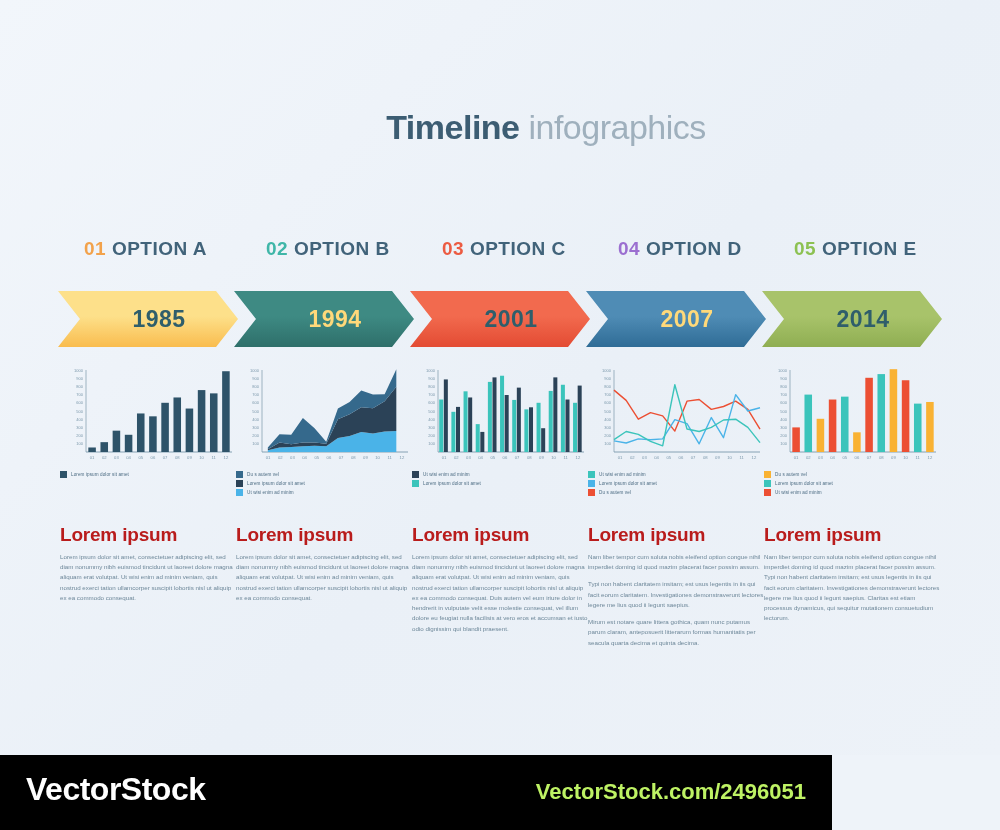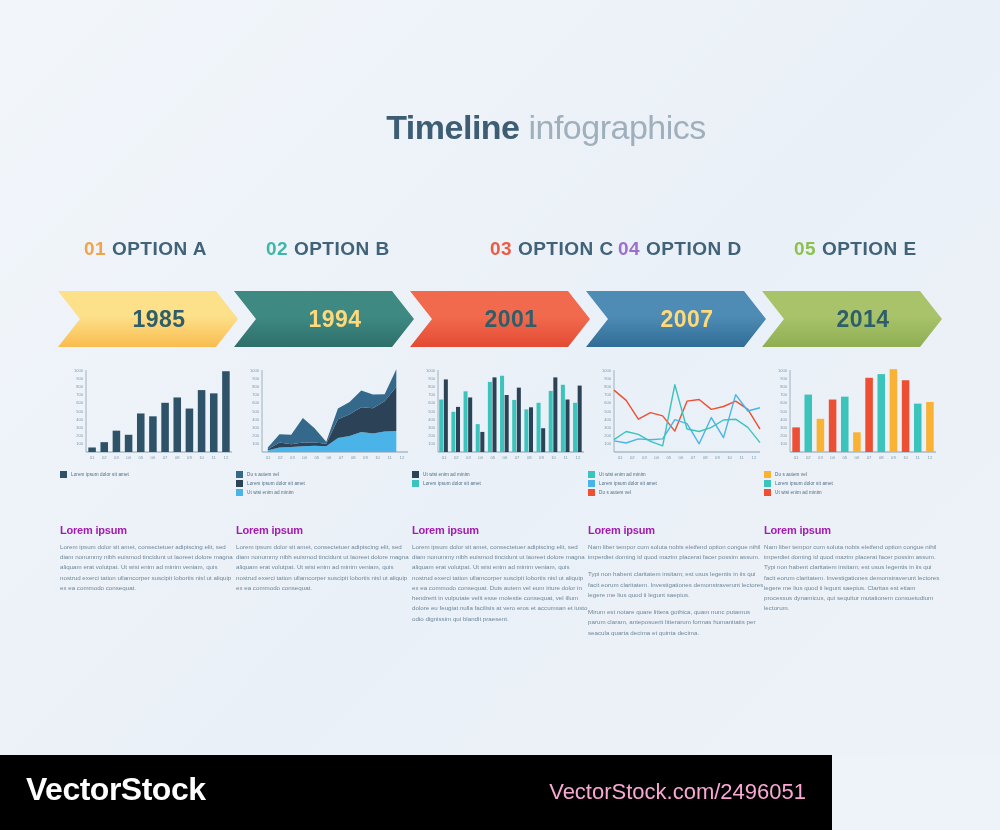--- a/index.html
+++ b/index.html
@@ -36,48 +36,48 @@
   
   .chart-box{position:absolute;top:366px;}
   .chart-svg{display:block;}
   .legend{margin-top:5px;}
   .legend-row{display:flex;align-items:center;margin-bottom:2px;}
   .legend-sw{width:7px;height:7px;margin-right:4px;flex:none;}
   .legend-tx{font-size:4.6px;color:#4b6b82;white-space:nowrap;letter-spacing:0.1px;}
 
   
   .col{position:absolute;}
-  .col-h{font-size:11px;font-weight:bold;color:#a21caf;margin:0 0 6px 0;letter-spacing:-0.2px;}
+  .col-h{font-size:19px;font-weight:bold;color:#b91c1c;margin:0 0 6px 0;letter-spacing:-0.2px;}
   .col-p{font-size:6.2px;line-height:1.65;color:#6d8799;margin:0 0 7px 0;text-align:left;}
 
   
   .footer{position:absolute;left:0;top:755px;width:832px;height:75px;background:#000;}
   .fl{position:absolute;left:26px;top:16px;color:#fff;font-size:32px;font-weight:bold;letter-spacing:-0.5px;}
-  .fr{position:absolute;right:26px;top:24px;color:#f9a8d4;font-size:22px;}
+  .fr{position:absolute;right:26px;top:24px;color:#bef264;font-size:22px;font-weight:bold;}
 </style>
 </head>
 <body>
 
 <div class="canvas"></div>
 
 <div class="title">
   <span class="t1">Timeline</span>
   <span class="t2">infographics</span>
 </div>
 
 <div id="options-layer">
     <div class="opt-head" style="left: 84px;"><span class="num" style="color: rgb(242, 162, 75);">01</span><span class="lbl"> OPTION A</span></div>
     <div class="banner" style="left: 58px; width: 180px; background: linear-gradient(rgb(253, 224, 138) 0%, rgb(253, 224, 138) 45%, rgb(249, 188, 78) 100%); color: rgb(47, 94, 107);">
       <span>1985</span>
     </div>
     <div class="opt-head" style="left: 266px;"><span class="num" style="color: rgb(63, 182, 168);">02</span><span class="lbl"> OPTION B</span></div>
     <div class="banner" style="left: 234px; width: 180px; background: linear-gradient(rgb(62, 138, 131) 0%, rgb(62, 138, 131) 45%, rgb(46, 111, 106) 100%); color: rgb(255, 217, 122);">
       <span>1994</span>
     </div>
-    <div class="opt-head" style="left: 442px; margin-left: 48px;"><span class="num" style="color: rgb(236, 91, 66);">03</span><span class="lbl"> OPTION C</span></div>
+    <div class="opt-head" style="left: 442px;"><span class="num" style="color: rgb(236, 91, 66);">03</span><span class="lbl"> OPTION C</span></div>
     <div class="banner" style="left: 410px; width: 180px; background: linear-gradient(rgb(242, 106, 78) 0%, rgb(242, 106, 78) 45%, rgb(227, 75, 51) 100%); color: rgb(47, 94, 107); text-align: center;">
       <span>2001</span>
     </div>
     <div class="opt-head" style="left: 618px; text-align: right;"><span class="num" style="color: rgb(155, 111, 208);">04</span><span class="lbl"> OPTION D</span></div>
     <div class="banner" style="left: 586px; width: 180px; background: linear-gradient(rgb(79, 140, 181) 0%, rgb(79, 140, 181) 45%, rgb(47, 108, 150) 100%); color: rgb(255, 217, 122);">
       <span>2007</span>
     </div>
     <div class="opt-head" style="left: 794px;"><span class="num" style="color: rgb(140, 193, 82);">05</span><span class="lbl"> OPTION E</span></div>
     <div class="banner" style="left: 762px; width: 180px; background: linear-gradient(rgb(168, 195, 106) 0%, rgb(168, 195, 106) 45%, rgb(143, 174, 82) 100%); color: rgb(47, 94, 107);">
       <span>2014</span>

